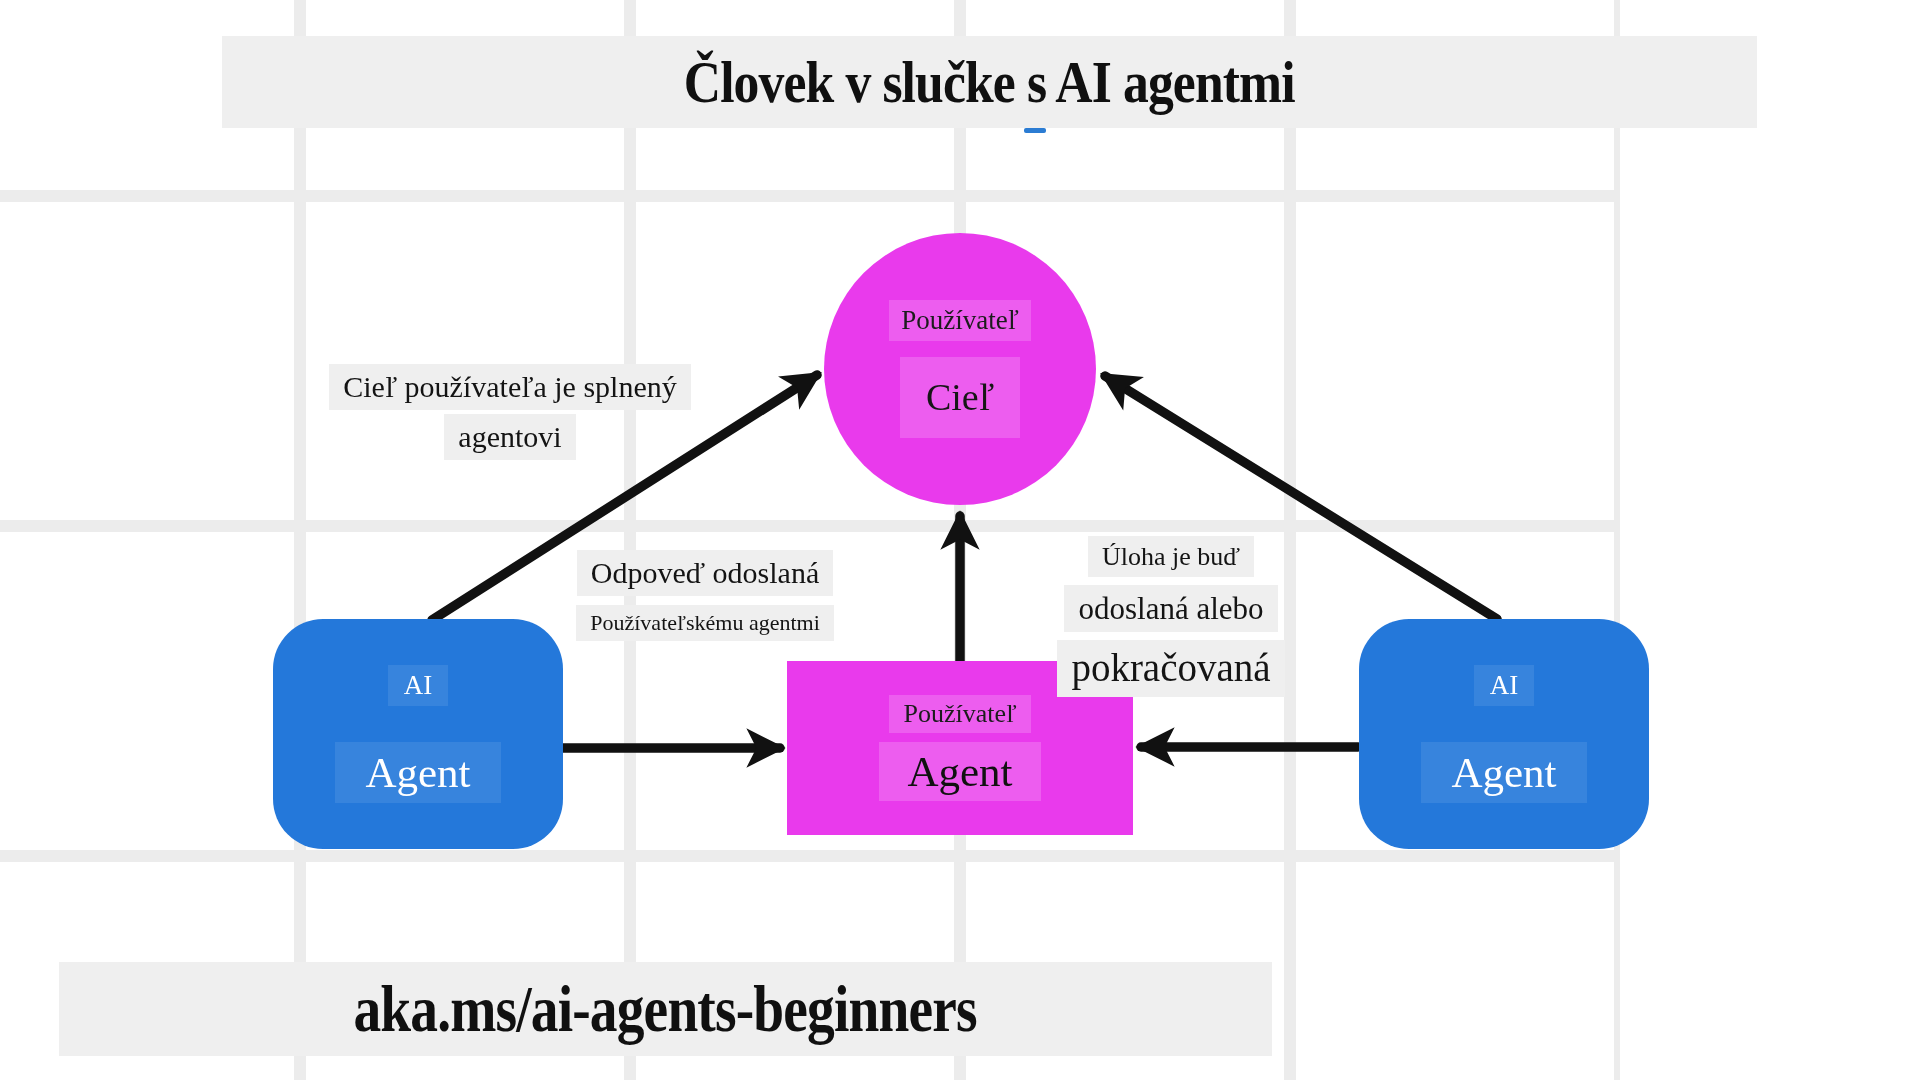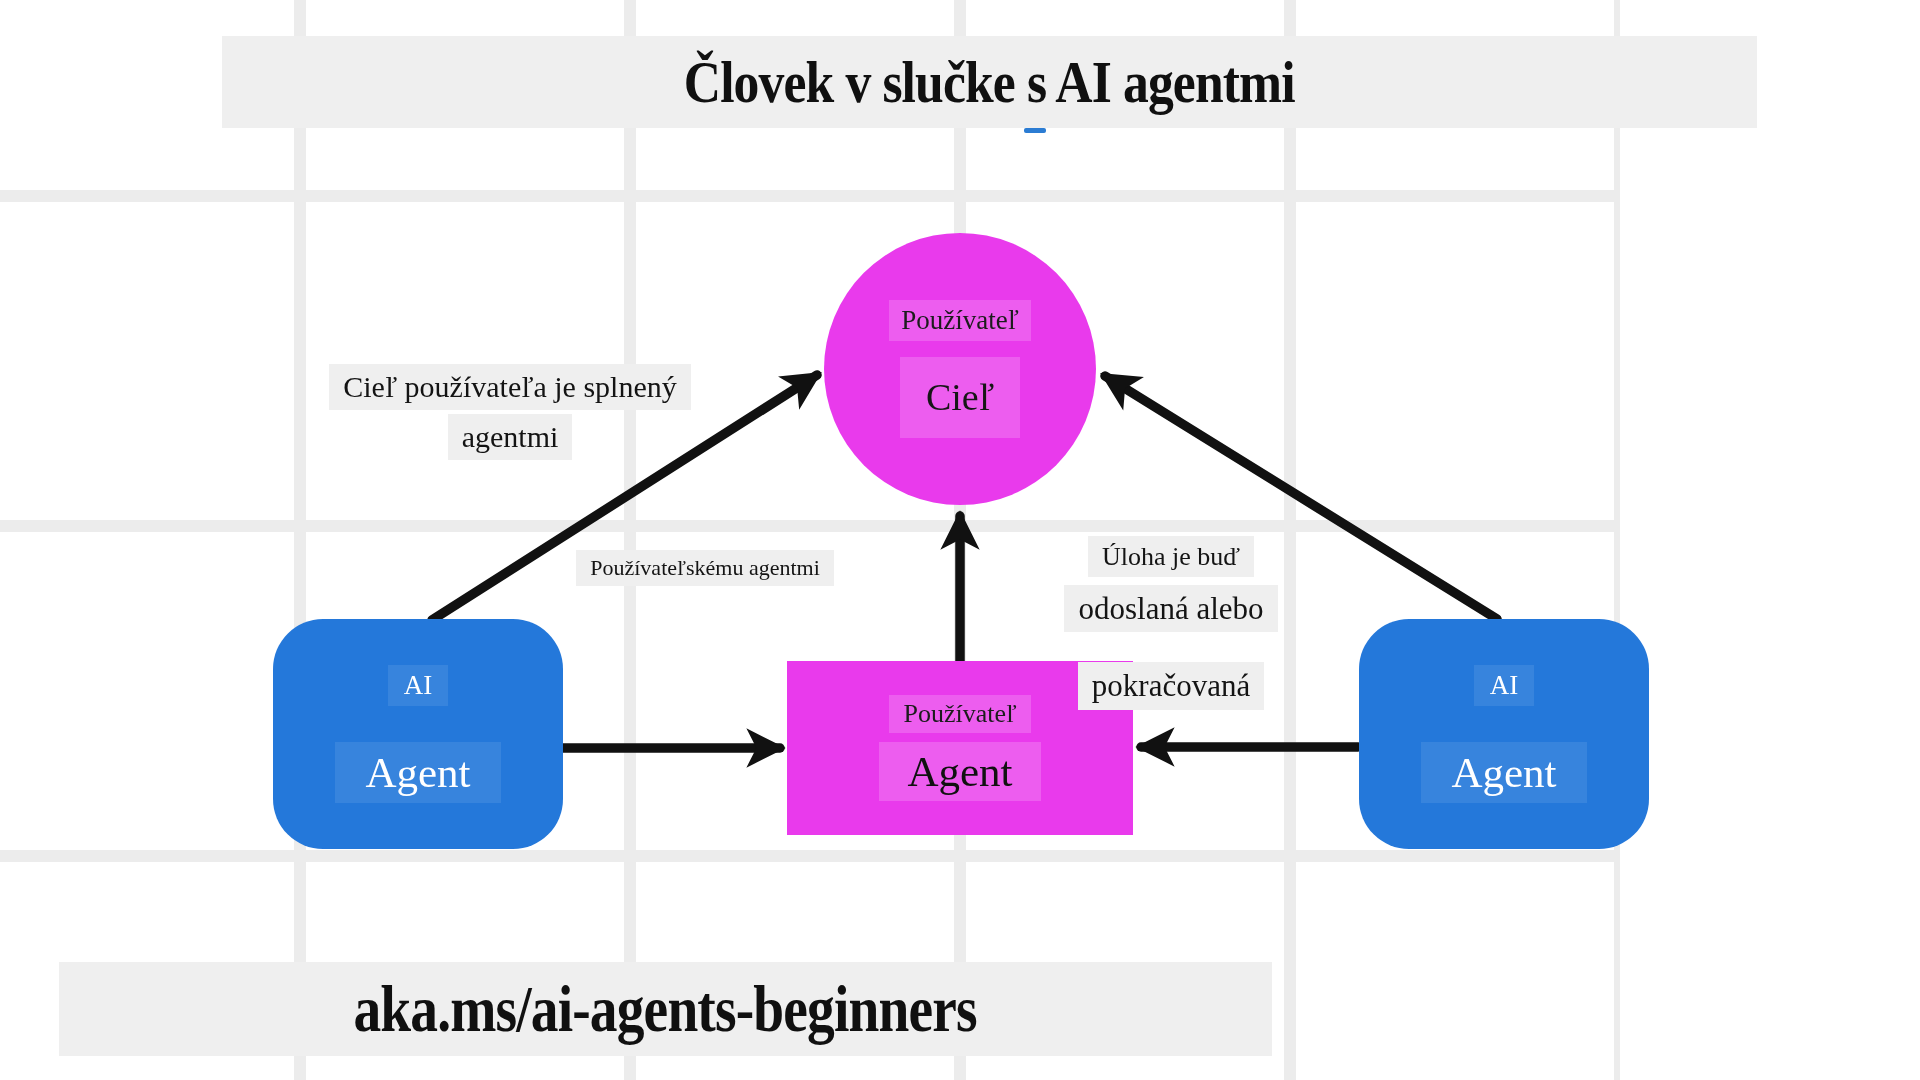--- a/index.html
+++ b/index.html
@@ -99,21 +99,21 @@
   }
   .label-goal{left:300px;top:364px;width:420px;gap:4px;}
   .label-goal .l1{font-size:30px;}
   .label-goal .l2{font-size:30px;}
   .label-response{left:565px;top:550px;width:280px;gap:9px;}
   .label-response .l1{font-size:30px;}
   .label-response .l2{font-size:22px;}
   .label-task{left:1040px;top:536px;width:262px;gap:8px;}
   .label-task .l1{font-size:26px;}
   .label-task .l2{font-size:31px;}
-  .label-task .l3{font-size:31px;margin-top:22px;}
+  .label-task .l3{font-size:39px;}
 </style>
 </head>
 <body>
 
 <div class="canvas">
 
   <div class="grid"></div>
 
   <div class="title-bar">
     <span class="t">Človek v slučke s AI agentmi</span>
@@ -148,24 +148,25 @@
     <span class="hl big">Agent</span>
   </div>
 
   <div class="node blue-box right">
     <span class="hl sub">AI</span>
     <span class="hl big">Agent</span>
   </div>
 
   <div class="label label-goal">
     <span class="ln l1">Cieľ používateľa je splnený</span>
-    <span class="ln l2">agentmi</span>
+    <span class="ln l2">agentovi</span>
   </div>
 
   <div class="label label-response">
+    <span class="ln l1">Odpoveď odoslaná</span>
     <span class="ln l2">Používateľskému agentmi</span>
   </div>
 
   <div class="label label-task">
     <span class="ln l1">Úloha je buď</span>
     <span class="ln l2">odoslaná alebo</span>
     <span class="ln l3">pokračovaná</span>
   </div>
 
   <div class="footer-bar">

